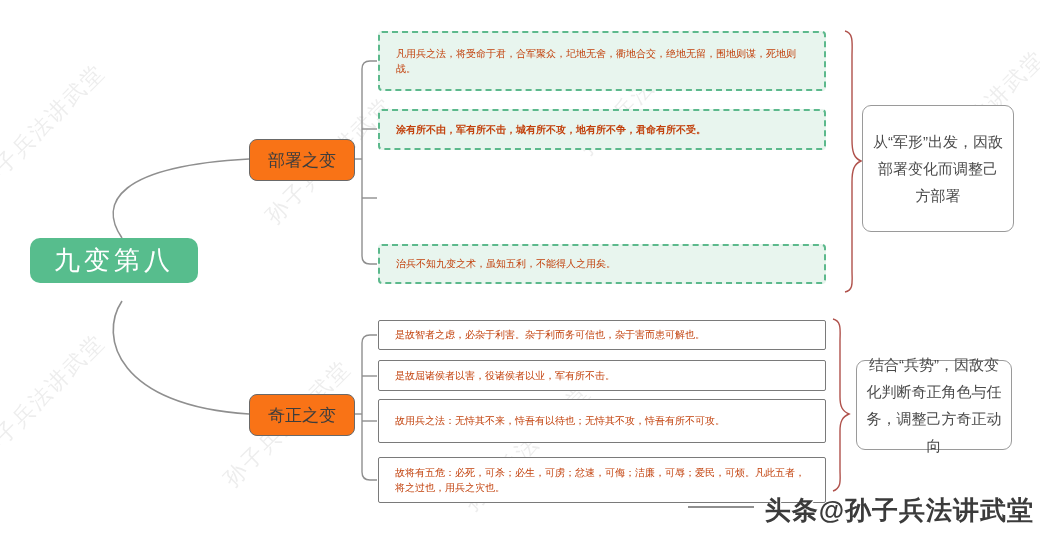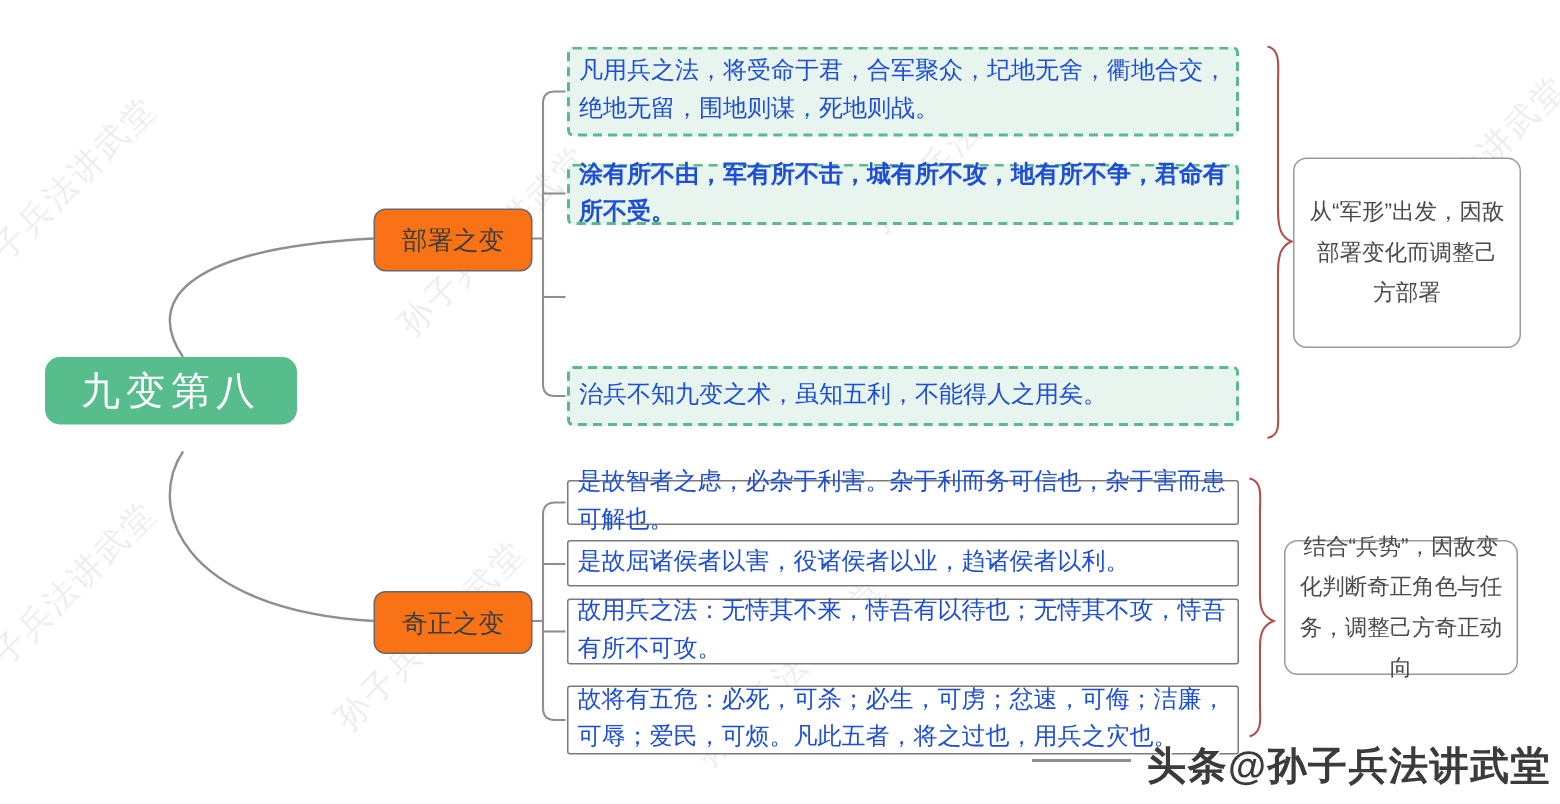--- a/index.html
+++ b/index.html
@@ -15,22 +15,22 @@
     letter-spacing:4px; display:flex; align-items:center; justify-content:center;
   }
   .branch-node {
     position:absolute; left:249px; width:104px; height:40px;
     background:#f97316; border:1px solid #696969; border-radius:8px;
     display:flex; align-items:center; justify-content:center;
     font-size:17px; color:#3d3d3d;
   }
   .leaf {
     position:absolute; left:378px; width:448px; box-sizing:border-box;
-    display:flex; align-items:center; font-size:16px; color:#1d4ed8;
-    line-height:1.55; padding:2px 6px;
+    display:flex; align-items:center; font-size:10px; color:#c2410c;
+    line-height:1.55; padding:2px 16px;
   }
   .leaf.green { background:#e8f5ee; border:2px dashed #5cb98c; border-radius:4px; }
   .leaf.plain { background:#fff; border:1px solid #7a7a7a; border-radius:2px; }
 
   .annotation {
     position:absolute; background:#fff; border:1px solid #9a9a9a; border-radius:9px;
     display:flex; align-items:center; justify-content:center; text-align:center;
     font-size:15px; color:#4a4a4a; line-height:1.8; padding:4px 8px; box-sizing:border-box;
   }
   .annotation.top { left:862px; top:105px; width:152px; height:127px; }
@@ -88,21 +88,21 @@
   <div class="root-node">九变第八</div>
 
   <div class="branch-node" style="top:139px;">部署之变</div>
   <div class="branch-node" style="top:394px;">奇正之变</div>
 
   <div class="leaf green" style="top:31px; height:60px;">凡用兵之法，将受命于君，合军聚众，圮地无舍，衢地合交，绝地无留，围地则谋，死地则战。</div>
   <div class="leaf green" style="top:109px; height:41px;font-weight:bold;">涂有所不由，军有所不击，城有所不攻，地有所不争，君命有所不受。</div>
   <div class="leaf green" style="top:244px; height:40px;">治兵不知九变之术，虽知五利，不能得人之用矣。</div>
 
   <div class="leaf plain" style="top:320px; height:30px;">是故智者之虑，必杂于利害。杂于利而务可信也，杂于害而患可解也。</div>
-  <div class="leaf plain" style="top:360px; height:31px;">是故屈诸侯者以害，役诸侯者以业，趋诸侯者以利。</div>
+  <div class="leaf plain" style="top:360px; height:31px;">是故屈诸侯者以害，役诸侯者以业，军有所不击。</div>
   <div class="leaf plain" style="top:399px; height:44px;">故用兵之法：无恃其不来，恃吾有以待也；无恃其不攻，恃吾有所不可攻。</div>
   <div class="leaf plain" style="top:457px; height:46px;">故将有五危：必死，可杀；必生，可虏；忿速，可侮；洁廉，可辱；爱民，可烦。凡此五者，将之过也，用兵之灾也。</div>
 
   <div class="annotation top">从“军形”出发，因敌部署变化而调整己方部署</div>
   <div class="annotation bottom">结合“兵势”，因敌变化判断奇正角色与任务，调整己方奇正动向</div>
 
   <div class="footer-line"></div>
   <div class="footer-wm">头条@孙子兵法讲武堂</div>
 
 </div>

